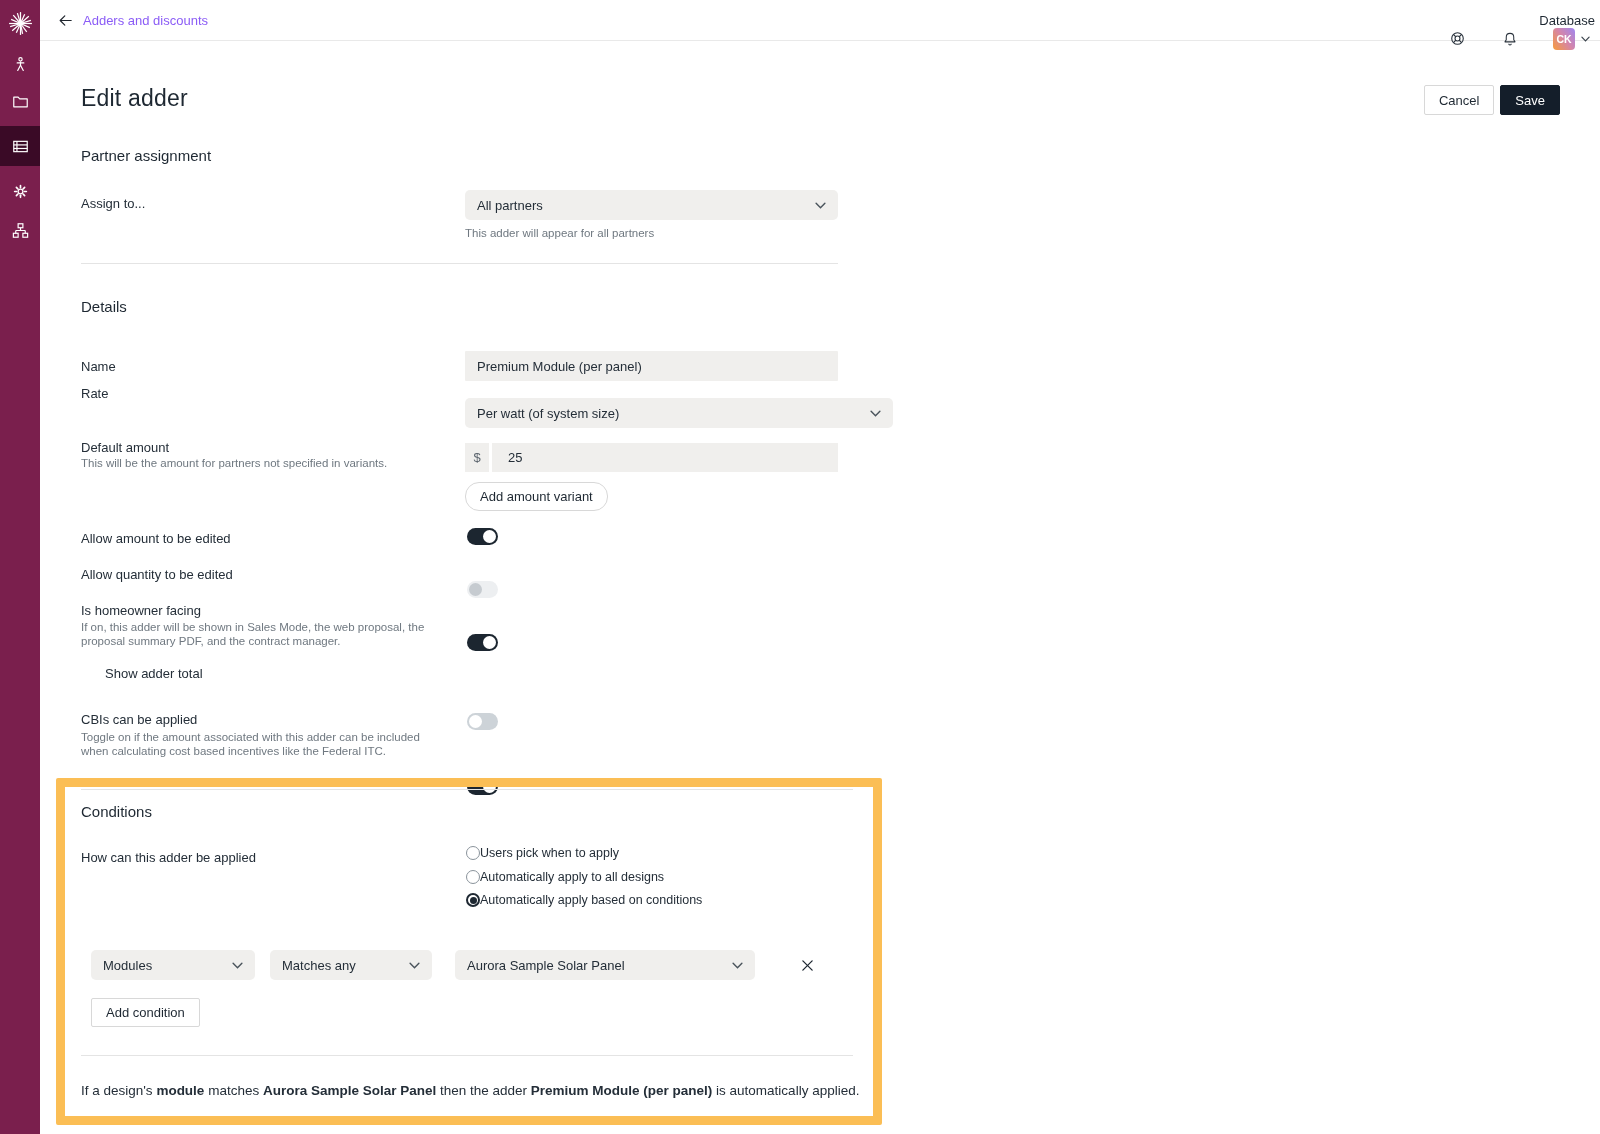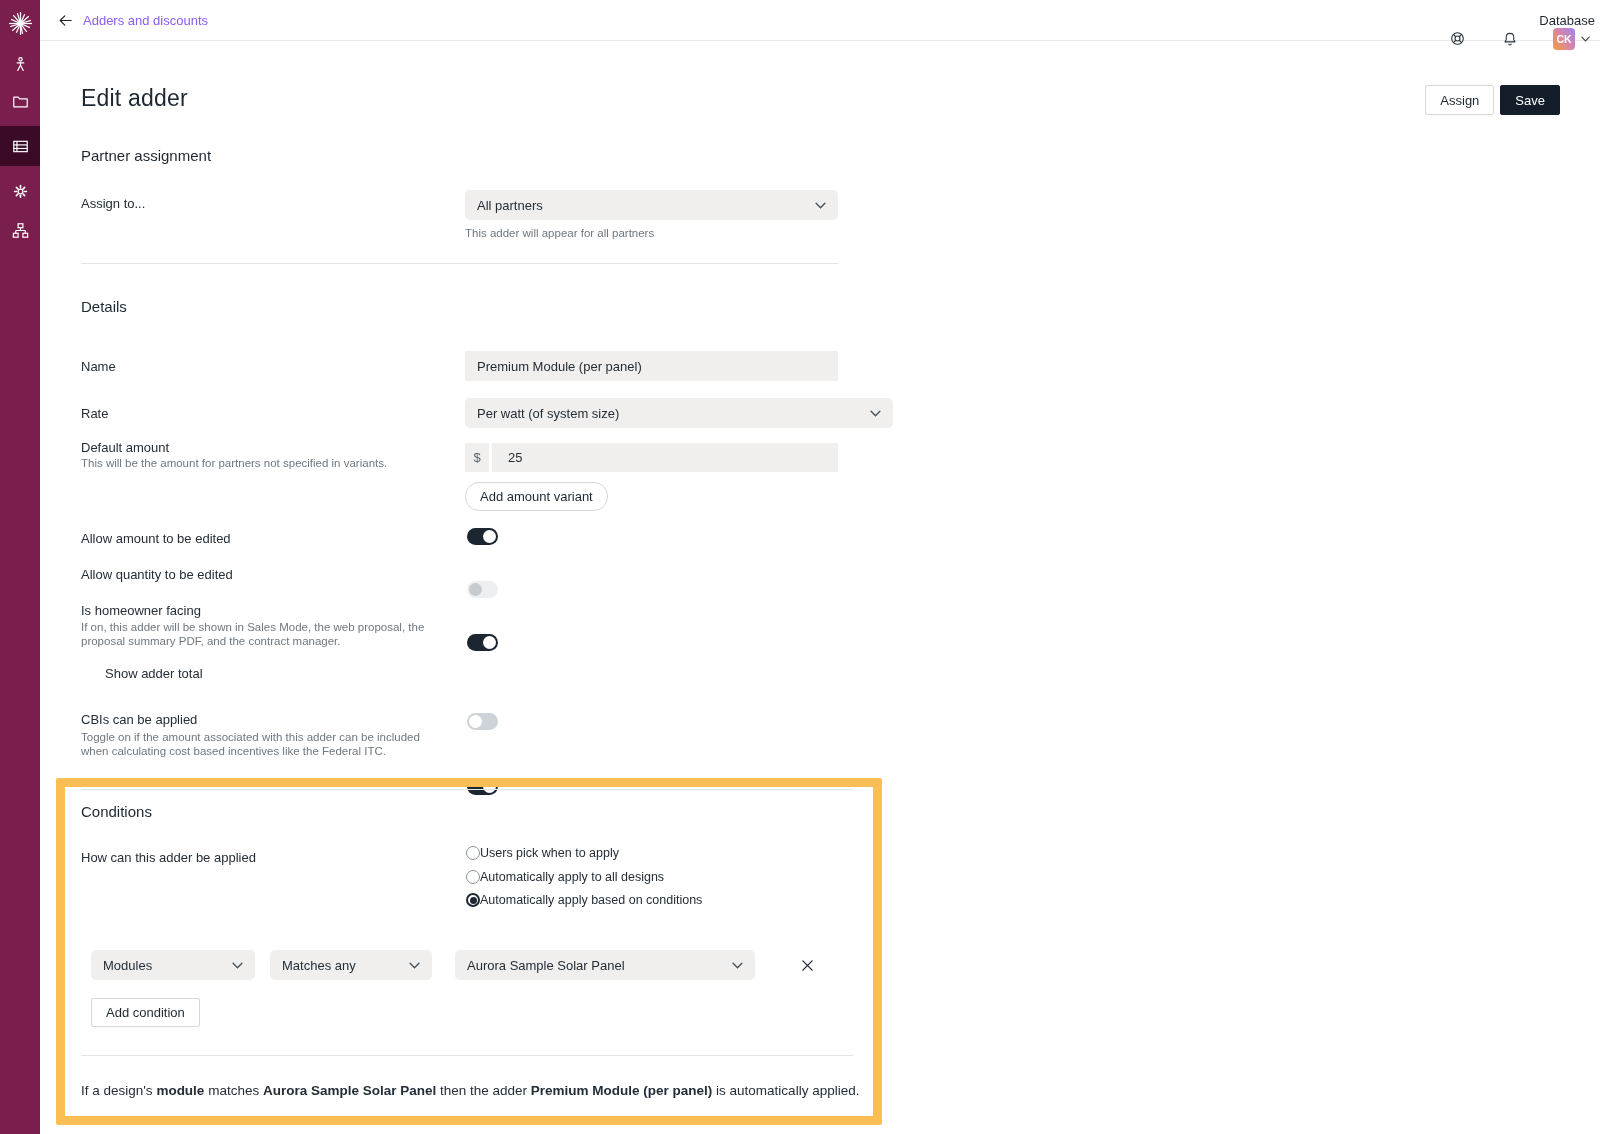--- a/index.html
+++ b/index.html
@@ -181,21 +181,21 @@
           <svg width="9" height="6" viewBox="0 0 10 6" fill="none" stroke="#3A434C" stroke-width="1.3" stroke-linecap="round">
               <polyline points="1,1 5,5 9,1"></polyline>
             </svg>
         </span>
       </span>
     </div>
   </div>
 
   <div class="abs h1" style="left:81px; top:85px;">Edit adder</div>
   <div class="abs" style="top:85px; right:40px; display:flex; gap:6px;">
-    <div class="btn">Assign</div>
+    <div class="btn">Cancel</div>
     <div class="btn primary">Save</div>
   </div>
 
   <div class="abs section-h" style="left:81px; top:147px;">Partner assignment</div>
   <div class="abs lbl" style="left:81px; top:196px;">Assign to...</div>
   <div class="abs select" style="left:465px; top:190px; width:373px;">
     <span>All partners</span>
     <svg width="11" height="7" viewBox="0 0 10 6" fill="none" stroke="#4A545C" stroke-width="1.3" stroke-linecap="round">
         <polyline points="1,1 5,5 9,1"></polyline>
       </svg>
@@ -203,21 +203,21 @@
   <div class="abs helper" style="left:465px; top:226px;">This adder will appear for all partners</div>
   <div class="abs divider" style="left:81px; top:263px; width:757px;"></div>
 
   <div class="abs section-h" style="left:81px; top:298px;">Details</div>
 
   <div class="abs lbl" style="left:81px; top:359px;">Name</div>
   <div class="abs textinput" style="left:465px; top:351px; width:373px;">
     <span>Premium Module (per panel)</span>
   </div>
 
-  <div class="abs lbl" style="left:81px; top:406px;">Rate</div>
+  <div class="abs lbl" style="left:81px; top:386px;">Rate</div>
   <div class="abs select" style="left:465px; top:398px; width:428px;">
     <span>Per watt (of system size)</span>
     <svg width="11" height="7" viewBox="0 0 10 6" fill="none" stroke="#4A545C" stroke-width="1.3" stroke-linecap="round">
         <polyline points="1,1 5,5 9,1"></polyline>
       </svg>
   </div>
 
   <div class="abs lbl" style="left:81px; top:440px;">Default amount</div>
   <div class="abs helper" style="left:81px; top:456px; width:330px;">This will be the amount for partners not specified in variants.</div>
   <div class="abs amount-wrap" style="left:465px; top:443px; width:373px;">

